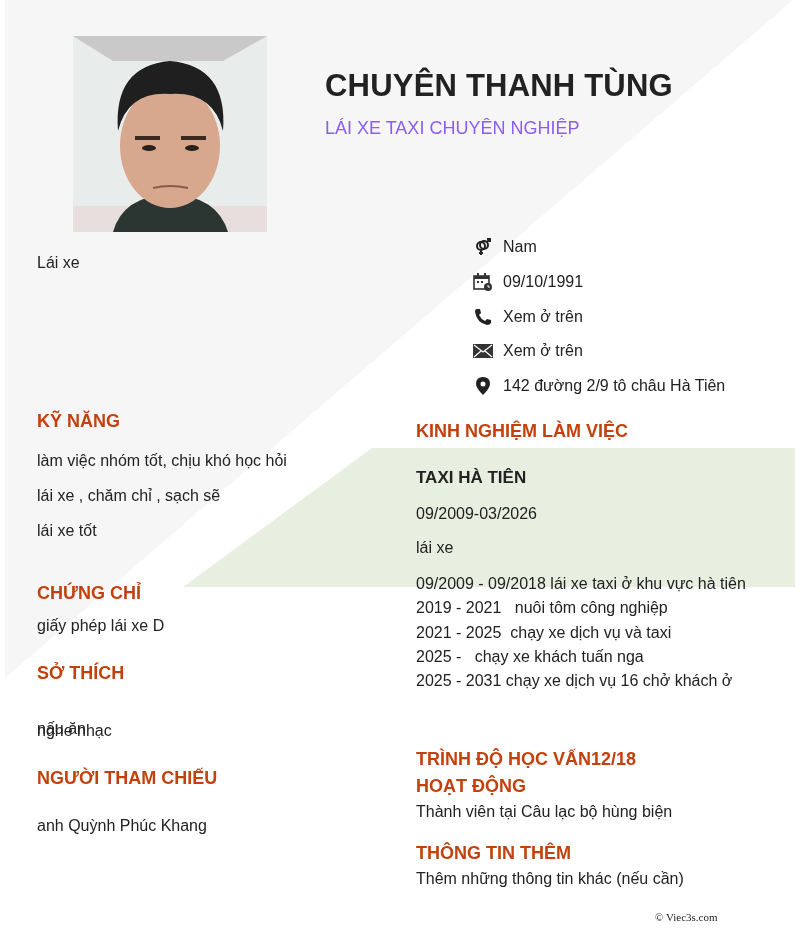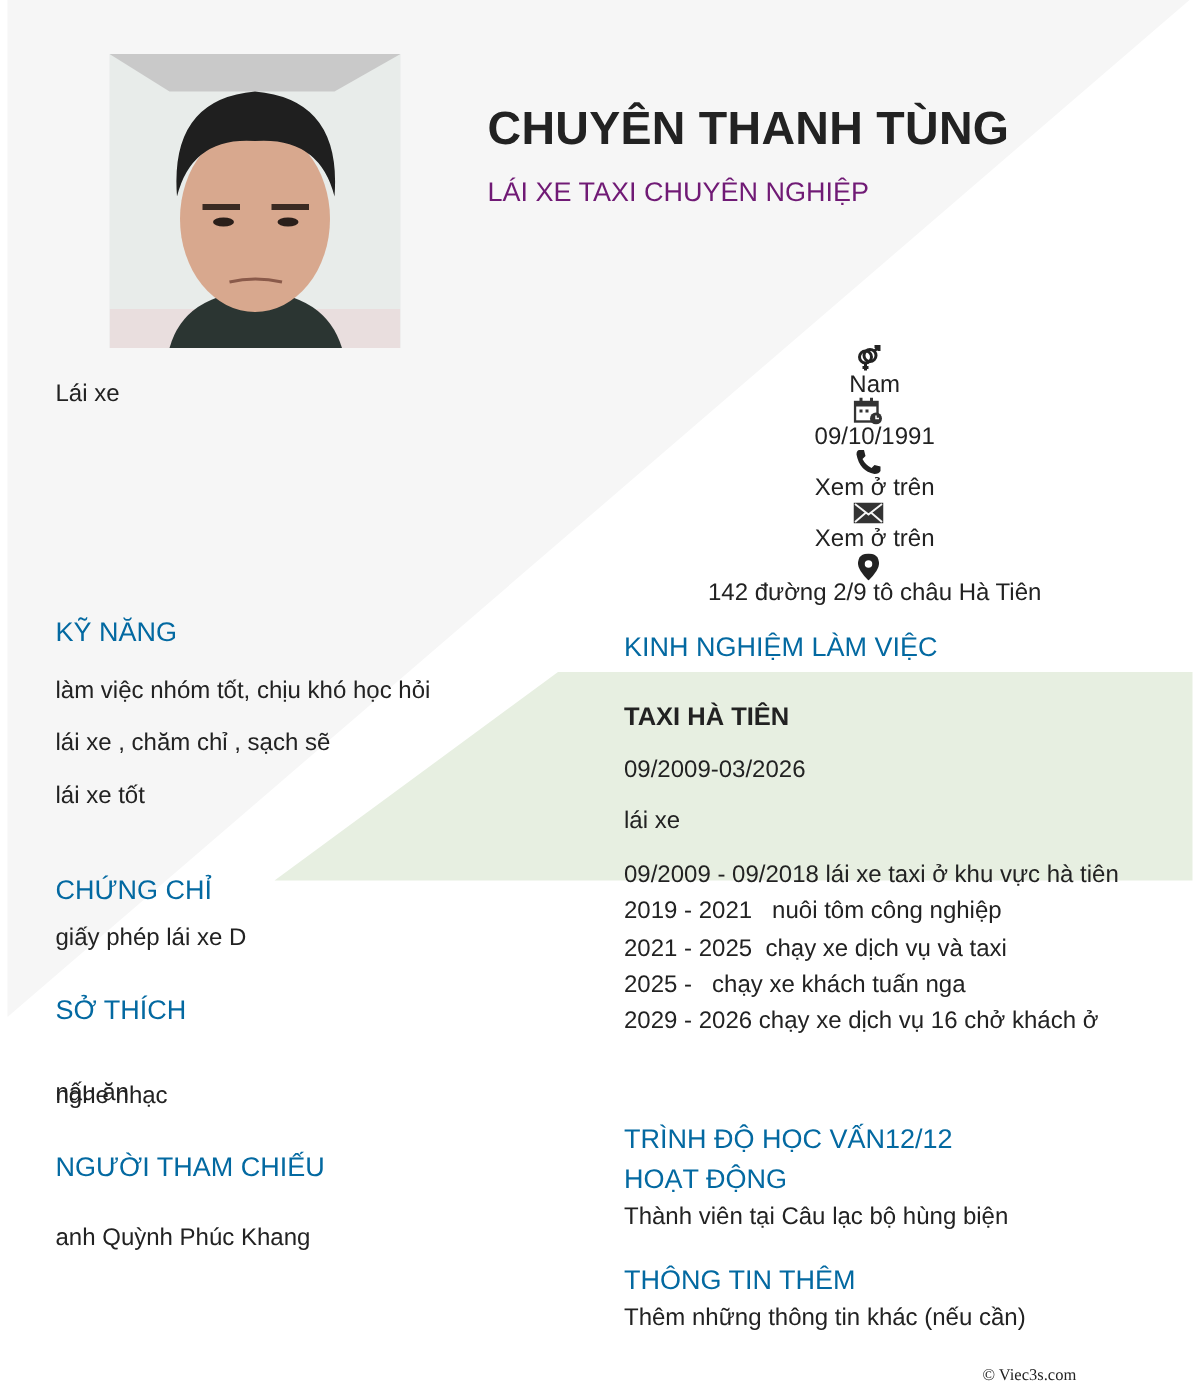--- a/index.html
+++ b/index.html
@@ -1,26 +1,26 @@
 <!DOCTYPE html>
 <html><head>
 <meta charset="utf-8">
 <style>
   html, body { margin:0; padding:0; }
   body { width:800px; height:931px; position:relative; background:#ffffff; overflow:hidden;
          font-family:"Liberation Sans", "DejaVu Sans", sans-serif; color:#222; }
   .bg { position:absolute; left:0; top:0; width:800px; height:931px; }
   .photo { position:absolute; left:73px; top:36px; width:194px; height:196px; overflow:hidden; background:#e9ecea; }
   .name { position:absolute; left:325px; top:68px; font-size:31px; font-weight:bold; color:#222; letter-spacing:0.2px; }
-  .title { position:absolute; left:325px; top:118px; font-size:18px; color:#701a75; }
+  .title { position:absolute; left:325px; top:118px; font-size:18px; color:#8b5cf6; }
   .objective { position:absolute; left:37px; top:254px; font-size:16px; color:#222; }
   .contact { position:absolute; left:472px; top:230px; }
-  .crow { display:flex; align-items:center; height:34.7px; font-size:16px; color:#222;flex-direction:column; }
+  .crow { display:flex; align-items:center; height:34.7px; font-size:16px; color:#222; }
   .crow .ic { width:22px; height:20px; margin-right:9px; display:flex; align-items:center; justify-content:center; }
-  .h { font-size:18px; font-weight:normal; color:#0369a1; position:absolute; }
+  .h { font-size:18px; font-weight:bold; color:#c2410c; position:absolute; }
   .t { font-size:16px; color:#222; position:absolute; white-space:nowrap; }
   .lines { position:absolute; left:416px; top:572px; font-size:16px; color:#222; line-height:24.3px; width:370px; }
   .lines div { white-space:pre-wrap; }
   .footer { position:absolute; left:655px; top:911px; font-family:Liberation Serif, serif; font-size:11px; color:#222; }
 </style>
 </head>
 <body>
 
 <svg class="bg" viewBox="0 0 800 931">
   <polygon points="5,0 793,0 5,678" fill="#f6f6f6"></polygon>
@@ -120,23 +120,23 @@
 <div class="h" style="left:416px; top:421px;">KINH NGHIỆM LÀM VIỆC</div>
 <div class="t" style="left:416px; top:468px; font-weight:bold; font-size:17px;">TAXI HÀ TIÊN</div>
 <div class="t" style="left:416px; top:505px;">09/2009-03/2026</div>
 <div class="t" style="left:416px; top:539px;">lái xe</div>
 
 <div class="lines">
   <div>09/2009 - 09/2018 lái xe taxi ở khu vực hà tiên</div>
   <div>2019 - 2021   nuôi tôm công nghiệp</div>
   <div>2021 - 2025  chạy xe dịch vụ và taxi</div>
   <div>2025 -   chạy xe khách tuấn nga</div>
-  <div>2029 - 2026 chạy xe dịch vụ 16 chở khách ở</div>
+  <div>2025 - 2031 chạy xe dịch vụ 16 chở khách ở</div>
 </div>
 
-<div class="h" style="left:416px; top:749px;">TRÌNH ĐỘ HỌC VẤN12/12</div>
+<div class="h" style="left:416px; top:749px;">TRÌNH ĐỘ HỌC VẤN12/18</div>
 <div class="h" style="left:416px; top:776px;">HOẠT ĐỘNG</div>
 <div class="t" style="left:416px; top:803px;">Thành viên tại Câu lạc bộ hùng biện</div>
 
 <div class="h" style="left:416px; top:843px;">THÔNG TIN THÊM</div>
 <div class="t" style="left:416px; top:870px;">Thêm những thông tin khác (nếu cần)</div>
 
 <div class="footer">© Viec3s.com</div>
 
 </body></html>

